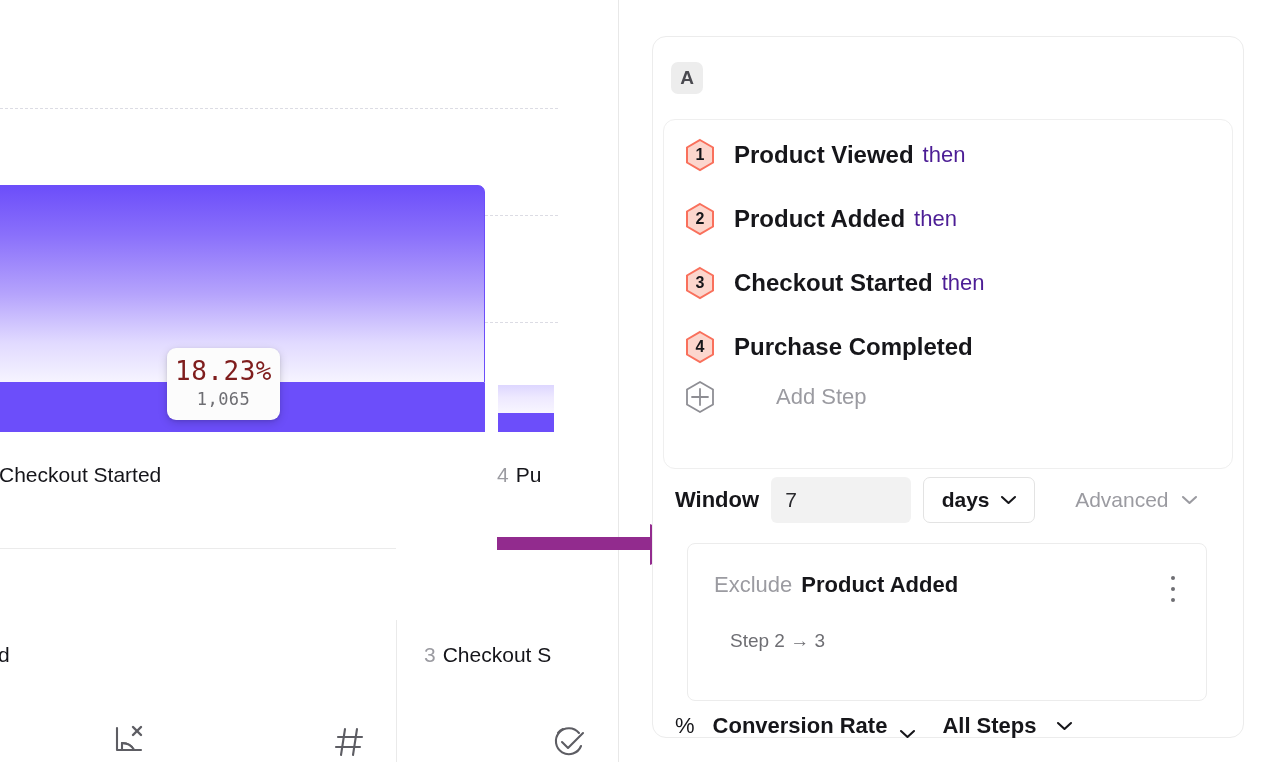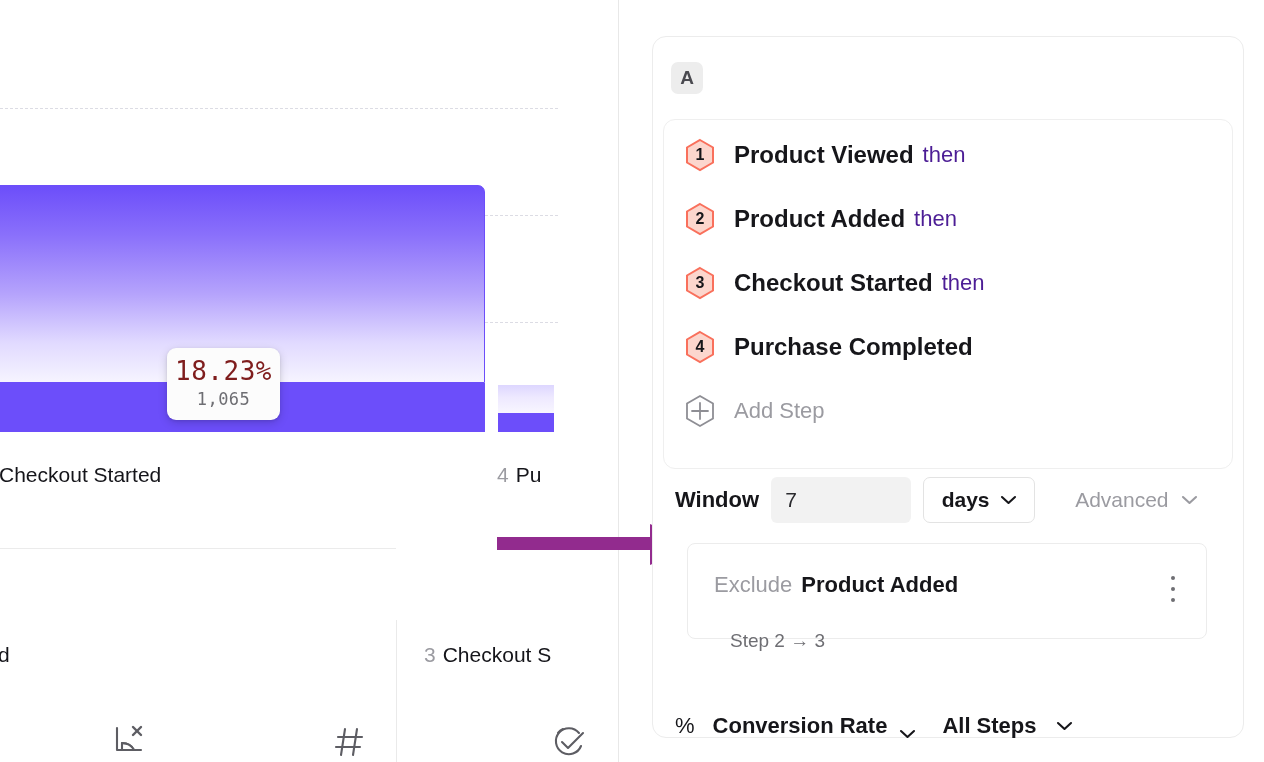--- a/index.html
+++ b/index.html
@@ -119,21 +119,21 @@
   #steps-card{
     position:absolute; left:10px; top:82px; width:570px; height:350px;
     border:1px solid #efefef; border-radius:12px; box-sizing:border-box;
     background:#fff;
   }
 
   .step-row{
     position:absolute; left:20px; display:flex; align-items:center; height:34px;
   }
   #srow-1{top:18px;} #srow-2{top:82px;} #srow-3{top:146px;} #srow-4{top:210px;}
-  #srow-add{top:274px;}
+  #srow-add{top:260px;gap:42px;}
 
   .hexbadge{
     position:relative; width:32px; height:34px; flex:none;
     display:flex; align-items:center; justify-content:center;
   }
   .hexbadge svg{position:absolute; left:0; top:0;}
   .hexbadge span{
     position:relative; z-index:2; font-size:16px; font-weight:700; color:#16161a;
   }
   .step-name{
@@ -162,21 +162,21 @@
     display:flex; align-items:center; justify-content:center; gap:10px;
     font-size:21px; font-weight:700; color:#16161a; box-sizing:border-box;
   }
   #advanced-btn{
     margin-left:40px; display:flex; align-items:center; gap:12px;
     font-size:21px; color:#9b9ba1;
   }
 
   
   #exclude-card{
-    position:absolute; left:34px; top:506px; width:520px; height:96px;
+    position:absolute; left:34px; top:506px; width:520px; height:158px;
     border:1px solid #ececec; border-radius:8px; background:#fff; box-sizing:border-box;
   }
   #exclude-main{
     position:absolute; left:26px; top:28px; display:flex; align-items:baseline;
   }
   #exclude-word{font-size:22px; color:#9b9ba1; font-weight:400;}
   #exclude-target{font-size:22px; color:#16161a; font-weight:700; margin-left:9px;}
   #exclude-sub{
     position:absolute; left:42px; top:86px; font-size:19px; color:#6e6e73;
   }

